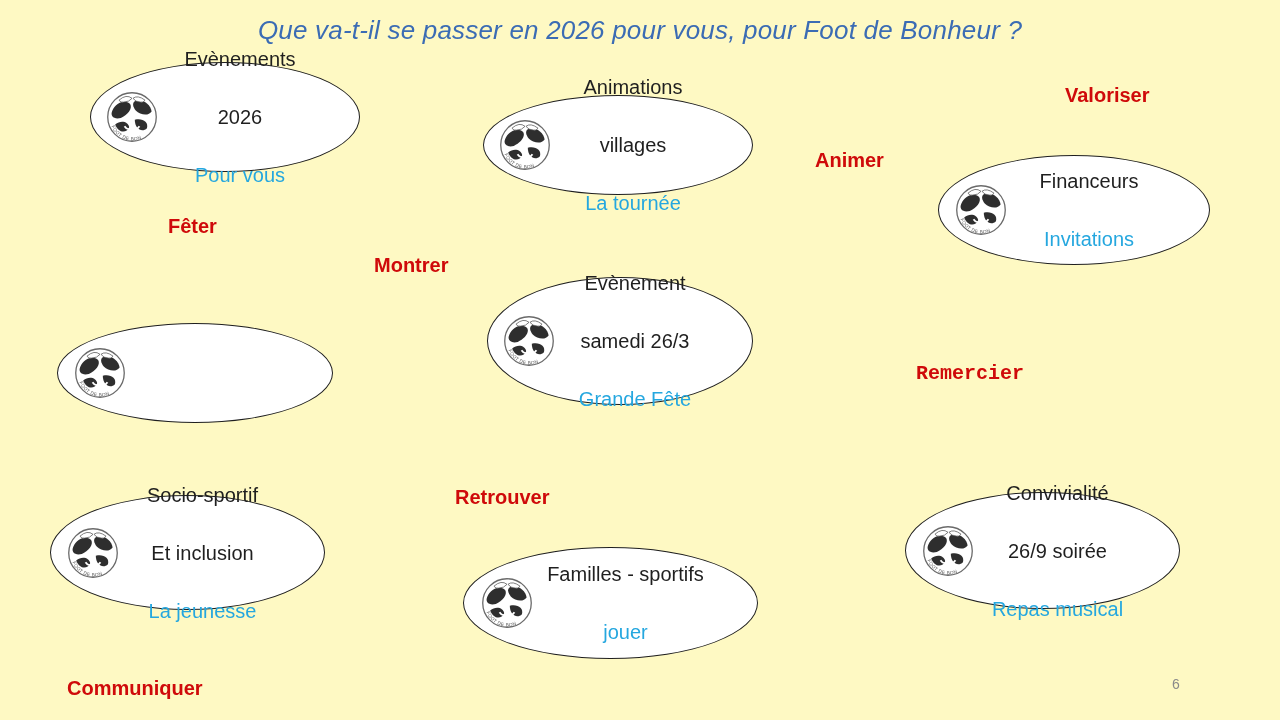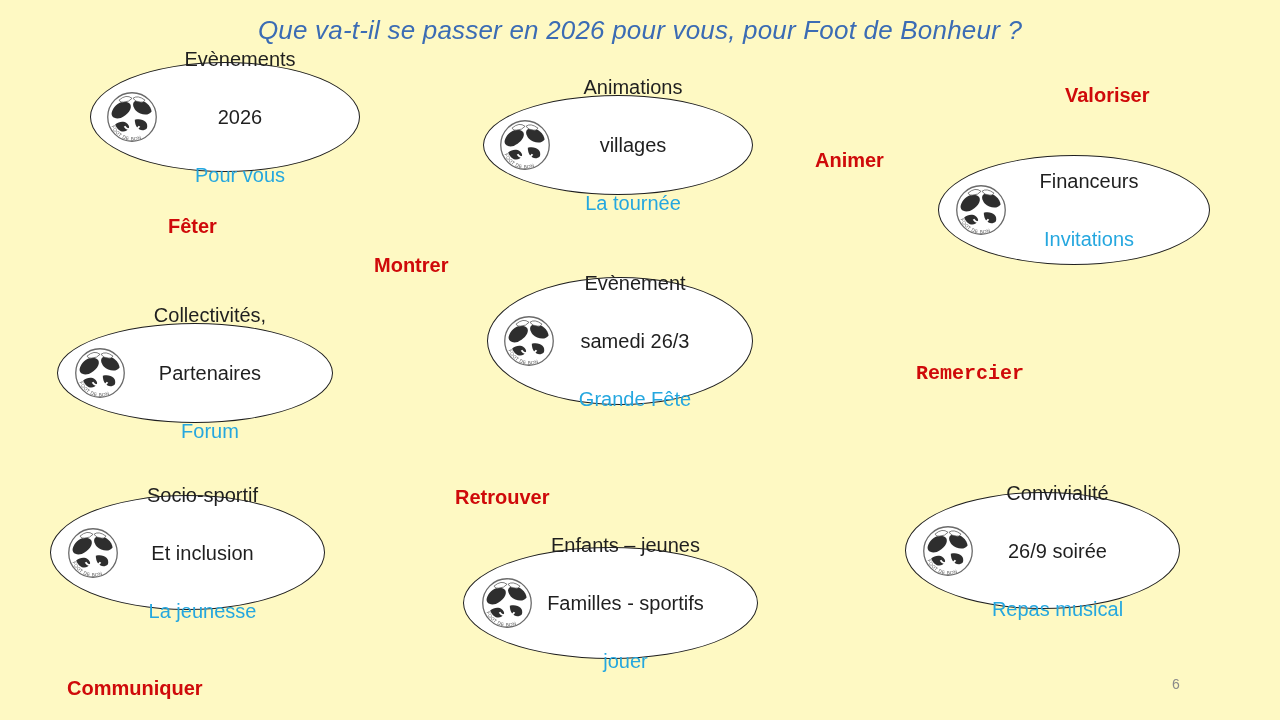--- a/index.html
+++ b/index.html
@@ -134,25 +134,20 @@
     <path d="M12,38 C18,33 26,35 27,41 C24,48 15,47 12,38 Z" fill="#2e2e2e"></path>
     <path d="M33,33 C41,31 48,35 46,42 C41,47 33,43 33,33 Z" fill="#2e2e2e"></path>
     <path d="M16,12 Q24,5 30,10 Q27,14 21,14 Q18,15 16,12 Z" fill="#ffffff" stroke="#555555" stroke-width="0.8"></path>
     <path d="M44,12 Q36,6 31,10 Q34,14 39,14 Q42,15 44,12 Z" fill="#ffffff" stroke="#555555" stroke-width="0.8"></path>
     <path d="M22,40 q4,6 8,0 q4,6 8,0" fill="none" stroke="#ffffff" stroke-width="2"></path>
     <path id="logo-arc" d="M8,40 A24,24 0 0 0 40,53" fill="none"></path>
     <text font-size="5" fill="#555555" font-family="Liberation Sans, sans-serif" letter-spacing="0.4">
       <textPath href="#logo-arc" class="logo-caption">FOOT DE BONHEUR</textPath>
     </text>
   </svg>
-    <div class="bubble-text">
-          <span>Collectivités,</span>
-          <span>Partenaires</span>
-          <span class="bubble-highlight">Forum</span>
-        </div>
   </div>
       <div class="bubble" style="left: 50px; top: 495px; width: 275px; height: 115px;">
         <svg class="bubble-logo" viewBox="0 0 60 60" xmlns="http://www.w3.org/2000/svg">
     <circle cx="30" cy="30" r="26" fill="#ffffff" stroke="#6a6a6a" stroke-width="1.4"></circle>
     <path d="M9,23 C13,14 23,11 28,16 C31,21 25,28 18,31 C11,33 6,29 9,23 Z" fill="#2e2e2e"></path>
     <path d="M33,13 C41,10 50,16 51,24 C48,29 39,28 34,23 C31,19 30,15 33,13 Z" fill="#2e2e2e"></path>
     <path d="M12,38 C18,33 26,35 27,41 C24,48 15,47 12,38 Z" fill="#2e2e2e"></path>
     <path d="M33,33 C41,31 48,35 46,42 C41,47 33,43 33,33 Z" fill="#2e2e2e"></path>
     <path d="M16,12 Q24,5 30,10 Q27,14 21,14 Q18,15 16,12 Z" fill="#ffffff" stroke="#555555" stroke-width="0.8"></path>
     <path d="M44,12 Q36,6 31,10 Q34,14 39,14 Q42,15 44,12 Z" fill="#ffffff" stroke="#555555" stroke-width="0.8"></path>
@@ -177,21 +172,20 @@
     <path d="M33,33 C41,31 48,35 46,42 C41,47 33,43 33,33 Z" fill="#2e2e2e"></path>
     <path d="M16,12 Q24,5 30,10 Q27,14 21,14 Q18,15 16,12 Z" fill="#ffffff" stroke="#555555" stroke-width="0.8"></path>
     <path d="M44,12 Q36,6 31,10 Q34,14 39,14 Q42,15 44,12 Z" fill="#ffffff" stroke="#555555" stroke-width="0.8"></path>
     <path d="M22,40 q4,6 8,0 q4,6 8,0" fill="none" stroke="#ffffff" stroke-width="2"></path>
     <path id="logo-arc" d="M8,40 A24,24 0 0 0 40,53" fill="none"></path>
     <text font-size="5" fill="#555555" font-family="Liberation Sans, sans-serif" letter-spacing="0.4">
       <textPath href="#logo-arc" class="logo-caption">FOOT DE BONHEUR</textPath>
     </text>
   </svg>
     <div class="bubble-text">
-          <span>Enfants – jeunes</span>
           <span>Familles - sportifs</span>
           <span class="bubble-highlight">jouer</span>
         </div>
   </div>
       <div class="bubble" style="left: 905px; top: 492px; width: 275px; height: 117px;">
         <svg class="bubble-logo" viewBox="0 0 60 60" xmlns="http://www.w3.org/2000/svg">
     <circle cx="30" cy="30" r="26" fill="#ffffff" stroke="#6a6a6a" stroke-width="1.4"></circle>
     <path d="M9,23 C13,14 23,11 28,16 C31,21 25,28 18,31 C11,33 6,29 9,23 Z" fill="#2e2e2e"></path>
     <path d="M33,13 C41,10 50,16 51,24 C48,29 39,28 34,23 C31,19 30,15 33,13 Z" fill="#2e2e2e"></path>
     <path d="M12,38 C18,33 26,35 27,41 C24,48 15,47 12,38 Z" fill="#2e2e2e"></path>

